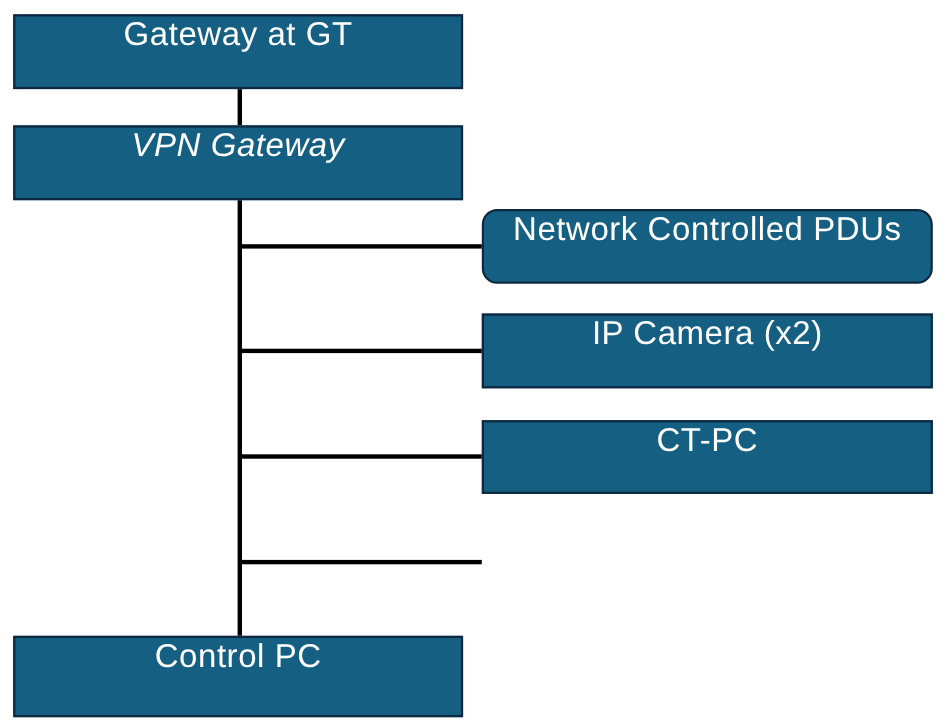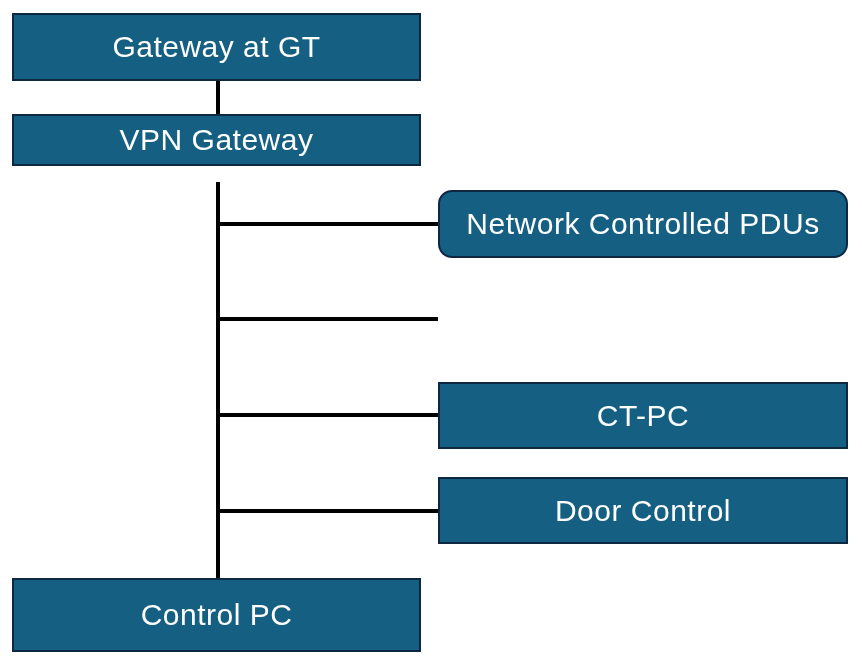--- a/index.html
+++ b/index.html
@@ -15,33 +15,32 @@
     font-family: "Liberation Sans", sans-serif;
     overflow: hidden;
   }
   .node {
     position: absolute;
     box-sizing: border-box;
     background: var(--node-fill, #156082);
     border: 2px solid var(--node-border, #0e2841);
     color: var(--text, #ffffff);
     display: flex;
-    align-items: center;
     justify-content: center;
     font-size: 30px;
     letter-spacing: 0.5px;
     white-space: nowrap;
   }
   .edge {
     position: absolute;
     background: var(--connector, #000000);
   }
   
   .node-gateway-gt  { left: 12px;  top: 13px;  width: 409px; height: 68px; }
-  .node-vpn         { left: 12px;  top: 114px; width: 409px; height: 52px; }
+  .node-vpn         { left: 12px;  top: 114px; width: 409px; height: 68px; font-style: italic; }
   .node-control-pc  { left: 12px;  top: 578px; width: 409px; height: 74px; }
   
   .node-pdus        { left: 438px; top: 190px; width: 410px; height: 68px; border-radius: 14px; }
   .node-ip-camera   { left: 438px; top: 285px; width: 410px; height: 68px; }
   .node-ct-pc       { left: 438px; top: 382px; width: 410px; height: 67px; }
   .node-door        { left: 438px; top: 477px; width: 410px; height: 67px; }
   
   .edge-gt-vpn      { left: 216px; top: 81px;  width: 4px;   height: 33px;  }
   .edge-trunk       { left: 216px; top: 182px; width: 4px;   height: 396px; }
   .edge-branch-pdus { left: 218px; top: 222px; width: 220px; height: 4px;   }
@@ -66,26 +65,26 @@
   </div>
 
   <div class="node node-vpn">
     <span>VPN Gateway</span>
   </div>
 
   <div class="node node-pdus">
     <span>Network Controlled PDUs</span>
   </div>
 
+  <div class="node node-ip-camera">
+    <span>IP Camera (x2)</span>
+  </div>
 
   <div class="node node-ct-pc">
     <span>CT-PC</span>
   </div>
 
-  <div class="node node-door">
-    <span>Door Control</span>
-  </div>
 
   <div class="node node-control-pc">
     <span>Control PC</span>
   </div>
 
 </div>
 
 </body></html>

